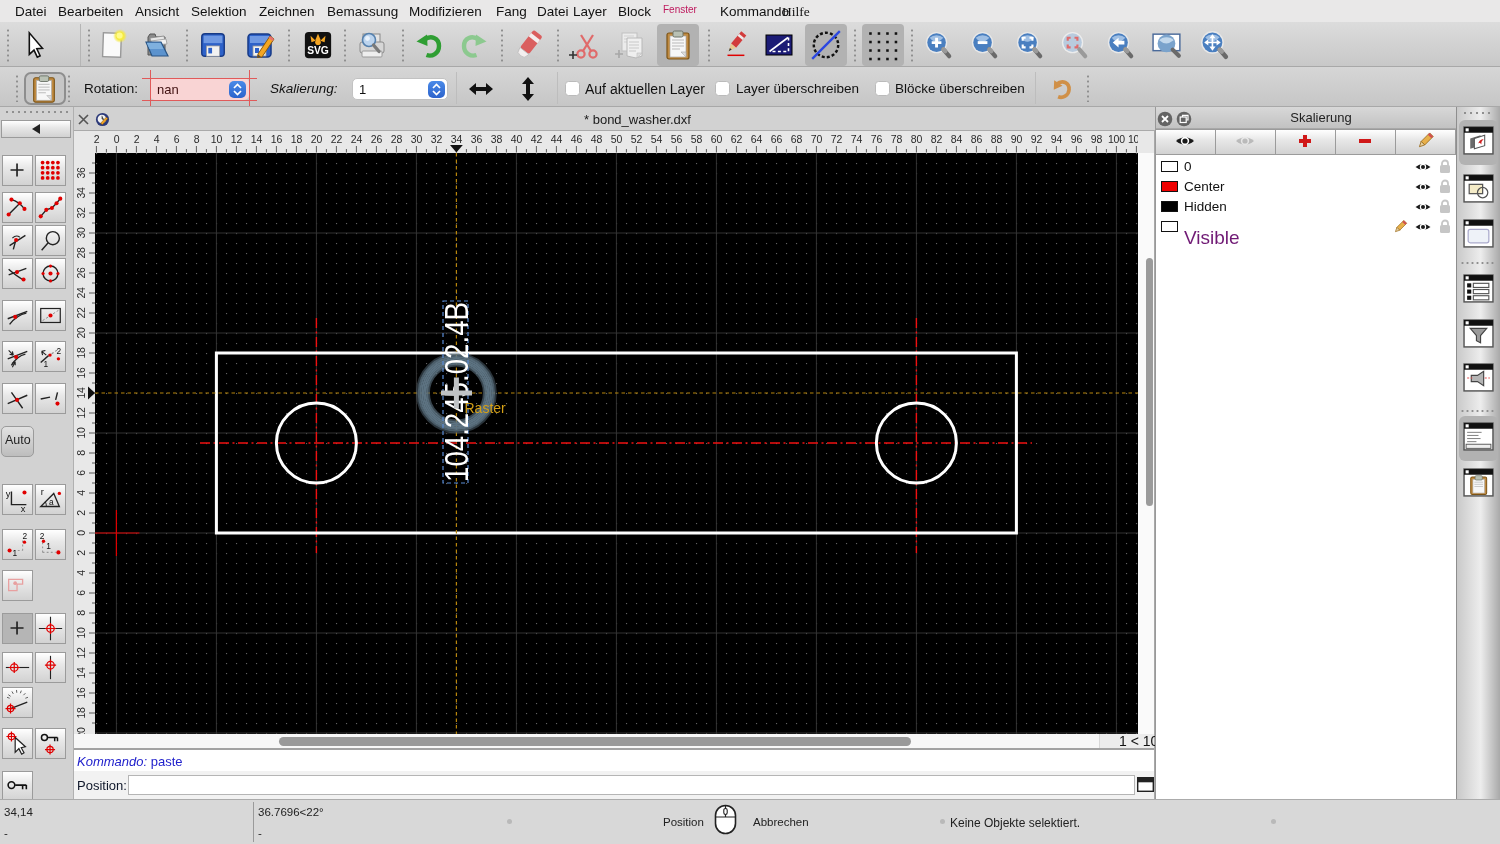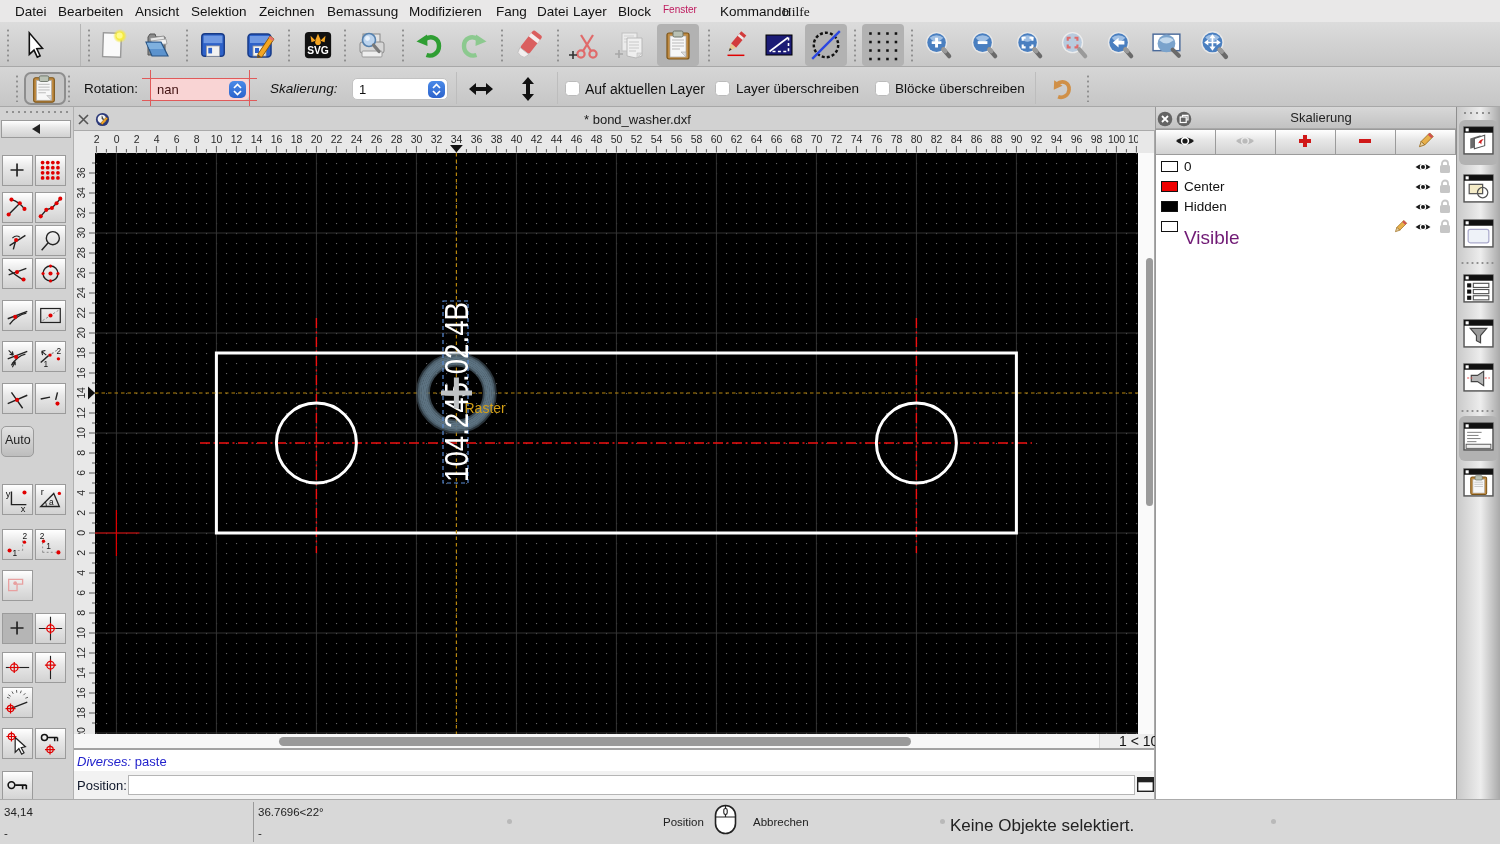--- a/index.html
+++ b/index.html
@@ -843,21 +843,21 @@
   </svg>
 <div class="abs" style="left:1138px;top:153px;width:16px;height:581px;background:#fafafa;"></div>
 <div class="abs" style="left:1146px;top:258px;width:7px;height:248px;background:#9b9b9b;border-radius:4px;"></div>
 <div class="abs" style="left:1154px;top:131px;width:1px;height:668px;background:#a8a8a8;"></div>
 <div class="abs" style="left:74px;top:734px;width:1080px;height:14px;background:#f7f7f7;"></div>
 <div class="abs" style="left:1099px;top:734px;width:55px;height:14px;background:#ececec;border-left:1px solid #d8d8d8;box-sizing:border-box;"></div>
 <div class="abs" style="left:279px;top:737px;width:632px;height:9px;background:#999;border-radius:4.5px;"></div>
 <div class="abs" style="left:1119px;top:733px;font-size:14px;color:#111;">1 &lt; 10</div>
 <div class="abs" style="left:74px;top:748px;width:1080px;height:2px;background:#a2a2a2;"></div>
 <div class="abs" style="left:74px;top:750px;width:1080px;height:21px;background:#fff;"></div>
-<div class="abs" style="left:77px;top:754px;font-size:13px;color:#2222cc;"><i>Diverses:</i> <b style="font-weight:normal">paste</b></div>
+<div class="abs" style="left:77px;top:754px;font-size:13px;color:#2222cc;"><i>Kommando:</i> <b style="font-weight:normal">paste</b></div>
 <div class="abs" style="left:74px;top:771px;width:1080px;height:28px;background:#f2f2f2;"></div>
 <div class="abs" style="left:77px;top:778px;font-size:13px;color:#0f172a;">Position:</div>
 <div class="abs" style="left:128px;top:775px;width:1007px;height:20px;background:#fff;border:1px solid #b5b5b5;box-sizing:border-box;"></div>
 <svg class="abs" style="left:1137px;top:777px" width="17" height="15" viewBox="0 0 17 15">
     <rect x="0.7" y="0.7" width="15.6" height="13.6" fill="#fff" stroke="#222" stroke-width="1.4"></rect>
     <rect x="0.7" y="0.7" width="15.6" height="4.6" fill="#222"></rect>
   </svg>
 <div class="abs" style="left:1155px;top:107px;width:301px;height:692px;background:#fff;border-left:1px solid #999;box-sizing:border-box;"></div>
 <div class="abs" style="left:1156px;top:107px;width:300px;height:22px;background:linear-gradient(#d8d8d8,#c2c2c2);border-bottom:1px solid #a8a8a8;box-sizing:border-box;"></div>
 <svg class="abs" style="left:1157px;top:111px" width="16" height="16" viewBox="0 0 16 16">
@@ -1040,12 +1040,12 @@
 <div class="abs" style="left:506.5px;top:819px;width:5px;height:5px;border-radius:50%;background:#b9b9b9;"></div>
 <div class="abs" style="left:939.5px;top:819px;width:5px;height:5px;border-radius:50%;background:#b9b9b9;"></div>
 <div class="abs" style="left:1270.5px;top:819px;width:5px;height:5px;border-radius:50%;background:#b9b9b9;"></div>
 <div class="abs" style="left:663px;top:816px;font-size:11.5px;color:#222;">Position</div>
 <svg class="abs" style="left:714px;top:804px" width="23" height="31" viewBox="0 0 23 31">
     <rect x="1.5" y="1.5" width="20" height="28" rx="10" fill="#fff" stroke="#222" stroke-width="1.6"></rect>
     <path d="M11.5 1.5 V13 M1.5 13 H21.5" stroke="#222" stroke-width="1.2"></path>
     <rect x="9.8" y="4.5" width="3.4" height="6" rx="1.7" fill="#fff" stroke="#222" stroke-width="1.1"></rect>
   </svg>
 <div class="abs" style="left:753px;top:816px;font-size:11.5px;color:#222;">Abbrechen</div>
-<div class="abs" style="left:950px;top:816px;font-size:17px;color:#222;">Keine Objekte selektiert.</div>
+<div class="abs" style="left:950px;top:816px;font-size:12px;color:#222;">Keine Objekte selektiert.</div>
 </body></html>

